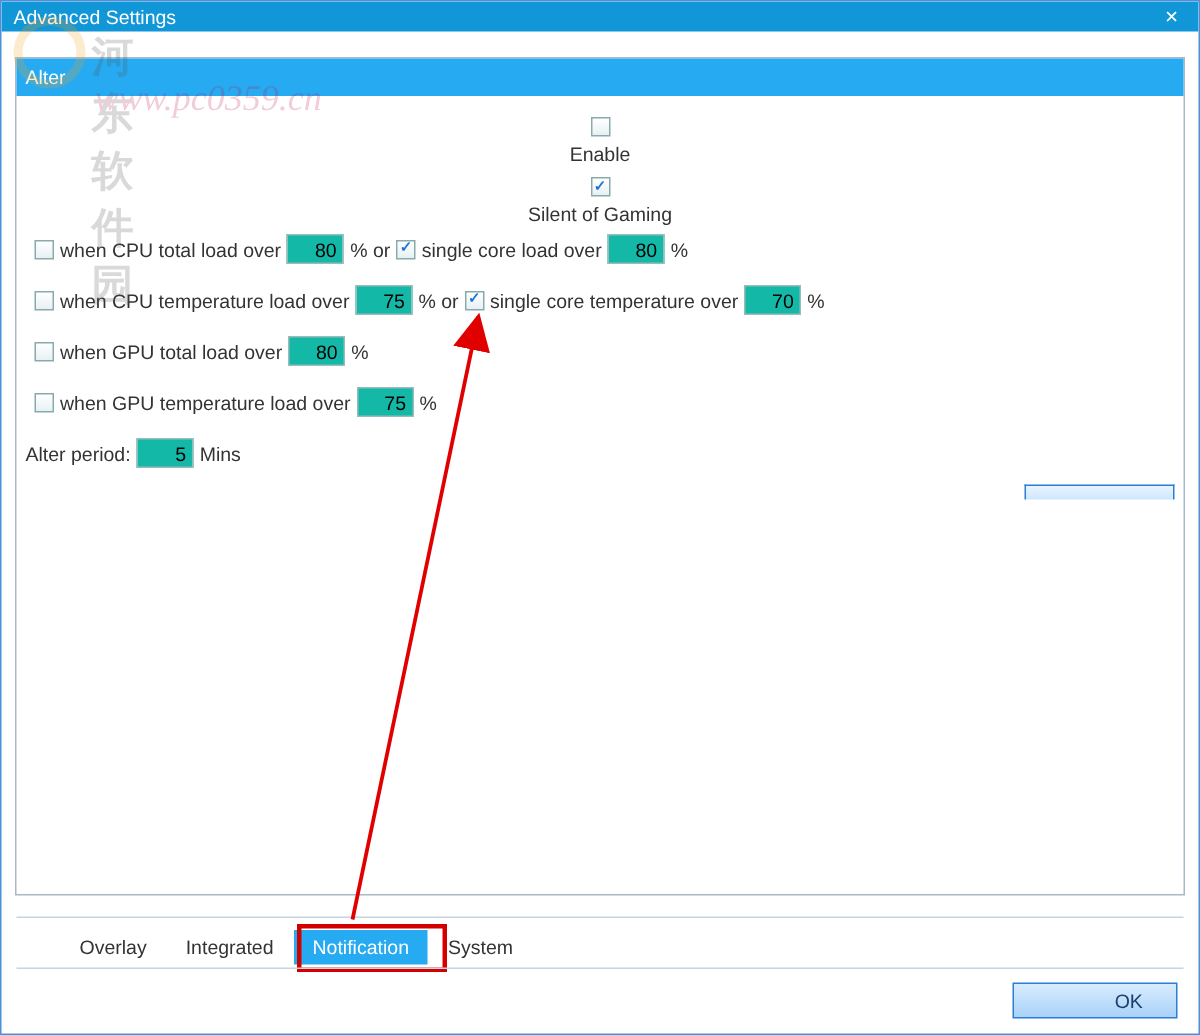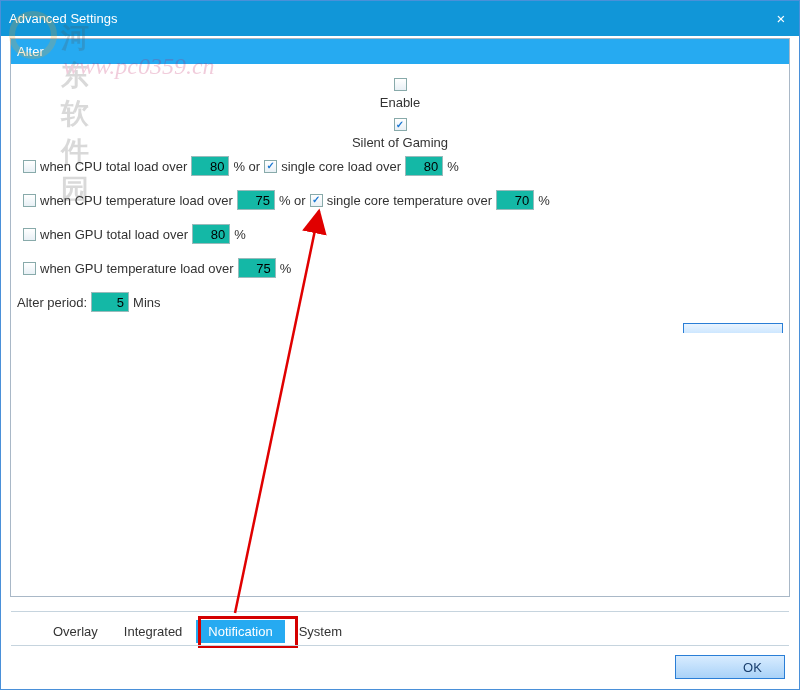--- a/index.html
+++ b/index.html
@@ -1,19 +1,19 @@
 <!DOCTYPE html>
 <html><head>
 <meta charset="utf-8">
 <style>
 * { box-sizing: border-box; margin: 0; padding: 0; font-family: "Segoe UI", Arial, sans-serif; font-size: 13px; }
 body { width: 800px; height: 690px; border: 1px solid #4a90d9; background: #fff; position: relative; overflow: hidden; }
 
 
-.titlebar { height: 35px; background: #1196d8; color: #fff; display: flex; align-items: center; padding: 0 8px; position: relative; }
+.titlebar { height: 20px; background: #1196d8; color: #fff; display: flex; align-items: center; padding: 0 8px; position: relative; }
 .titlebar .title { flex: 1; font-size: 13px; }
 .titlebar .close { width: 20px; text-align: center; font-size: 15px; cursor: pointer; }
 
 
 .watermark { position: absolute; top: 0; left: 0; pointer-events: none; opacity: 0.22; z-index: 50; }
 .watermark .wm-circle { position: absolute; top: 10px; left: 8px; width: 48px; height: 48px; border-radius: 50%; border: 6px solid #f5a623; }
 .watermark .wm-text1 { position: absolute; top: 18px; left: 60px; font-size: 28px; font-weight: bold; color: #555; }
 .watermark .wm-text2 { position: absolute; top: 52px; left: 62px; font-size: 24px; color: #be185d; font-style: italic; font-family: Liberation Serif, serif; }
 
 

